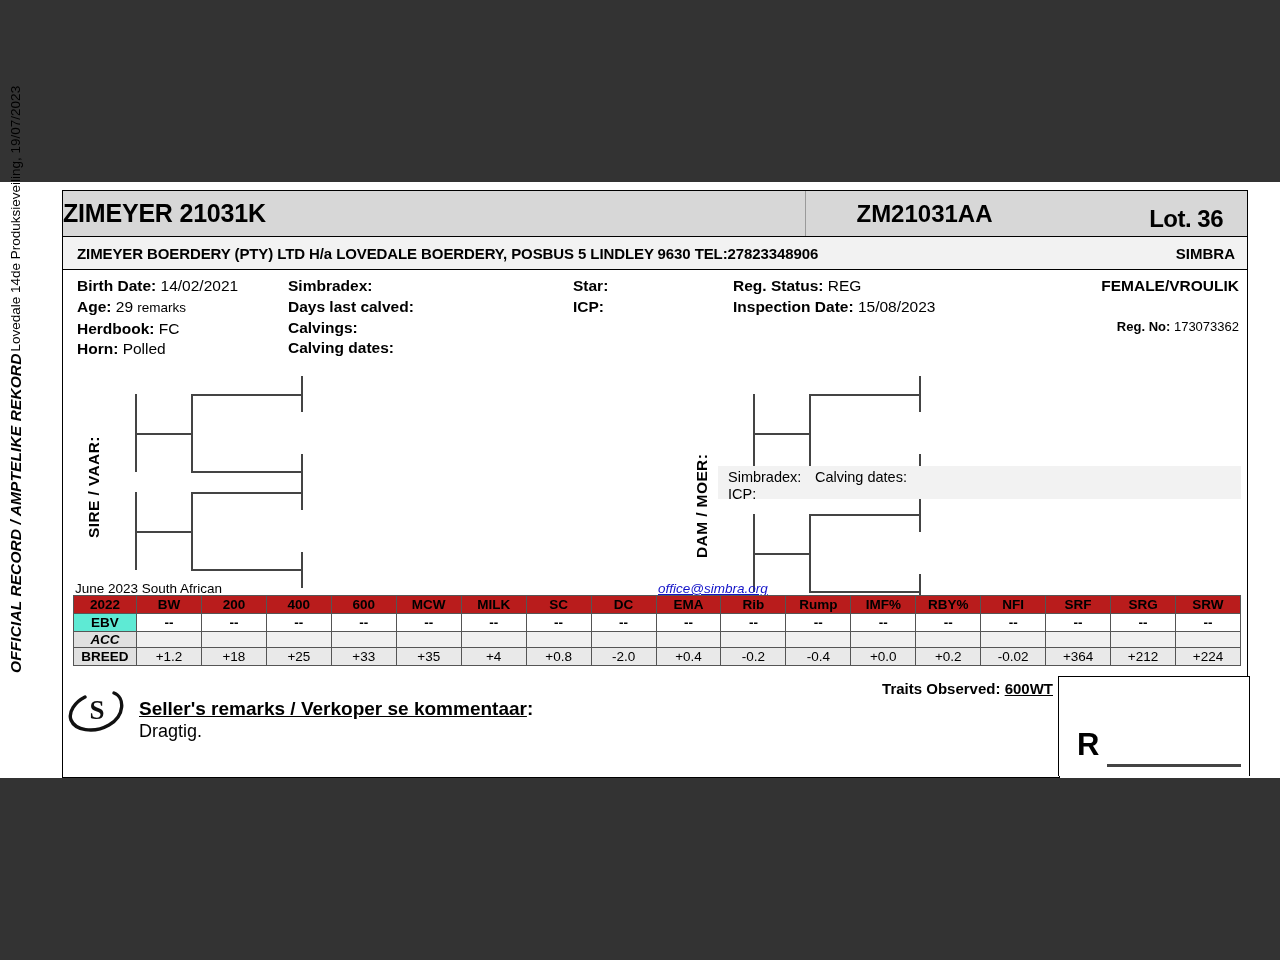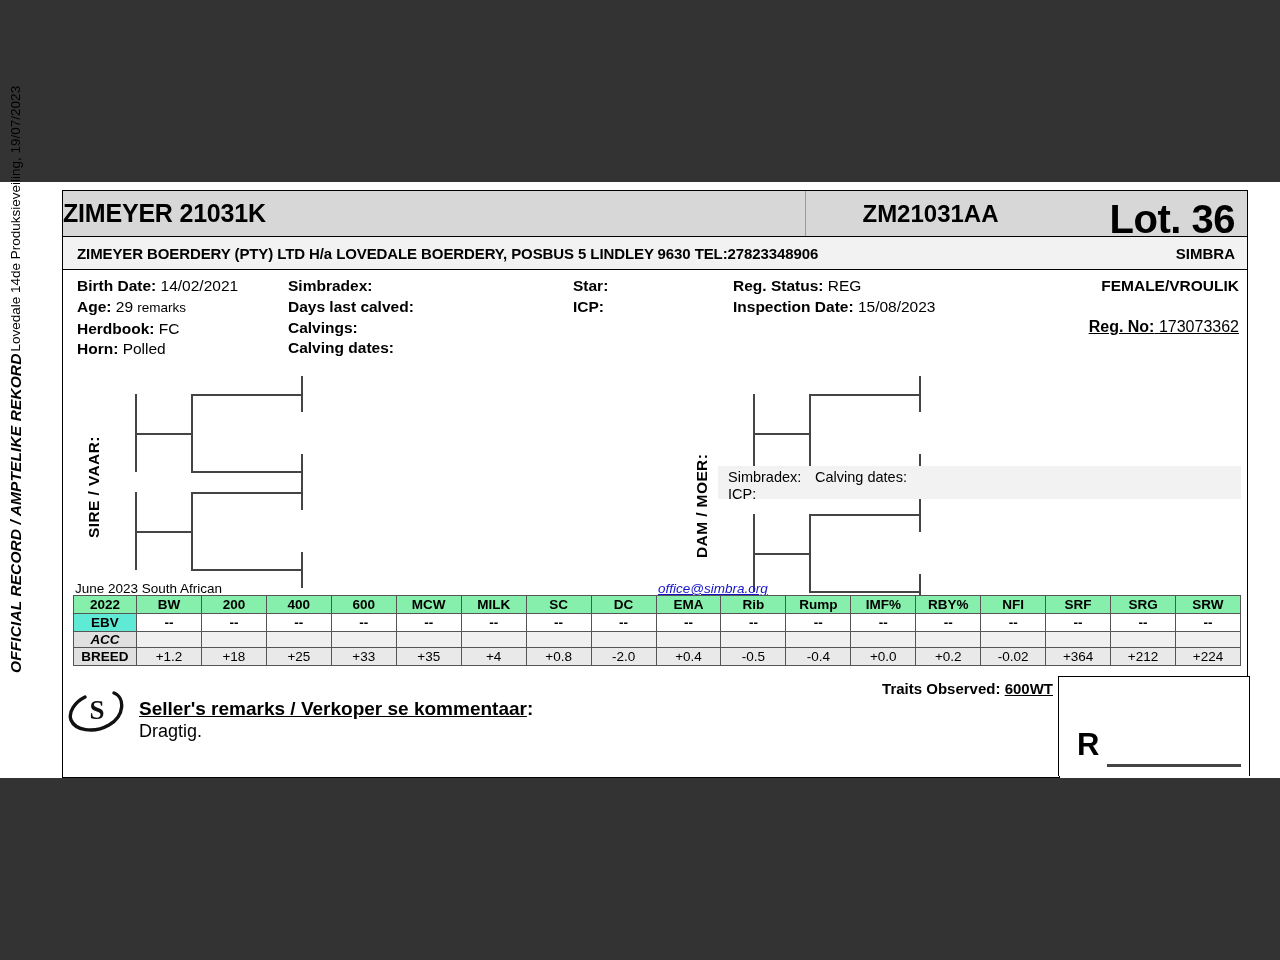--- a/index.html
+++ b/index.html
@@ -43,21 +43,21 @@
     letter-spacing:-.2px;white-space:nowrap;
     border-right:1.5px solid #9a9a9a;box-sizing:border-box;height:100%;
     display:flex;align-items:center;
   }
   .title-tag{
     flex:1;display:flex;align-items:center;justify-content:center;
     font-size:24px;font-weight:bold;height:100%;padding-right:10px;
   }
   .title-lot{
     flex:0 0 170px;display:flex;align-items:center;justify-content:flex-end;
-    padding-right:12px;font-size:40px;font-weight:bold;letter-spacing:-.5px;height:100%;margin-top:11px;
+    padding-right:24px;font-size:24px;font-weight:bold;letter-spacing:-.5px;height:100%;margin-top:11px;
   }
 
   
   .owner-row{
     display:flex;height:33px;background:#f2f2f2;
     border-bottom:1.5px solid #000;box-sizing:border-box;align-items:center;
   }
   .owner-name{flex:1;padding-left:14px;font-size:15px;font-weight:bold;white-space:nowrap;letter-spacing:-.1px;}
   .owner-breed{flex:0 0 auto;padding-right:12px;font-size:15px;font-weight:bold;}
 
@@ -67,21 +67,21 @@
   .iline{font-size:15.5px;line-height:20.8px;white-space:nowrap;}
   .iline b{font-weight:bold;}
   .iline .val{font-weight:normal;}
   .small-unit{font-size:13.5px;}
   .c1{left:14px;}
   .c2{left:225px;}
   .c3{left:510px;}
   .c4{left:670px;}
   .c5{right:8px;text-align:right;}
   .c5 .big{font-size:15.5px;font-weight:bold;line-height:20.8px;}
-  .c5 .reg{font-size:16px;line-height:20.8px;margin-top:20px;text-decoration:underline;}
+  .c5 .reg{font-size:13px;line-height:20.8px;margin-top:20px;}
 
   
   .ped{position:relative;height:215px;}
   .ped-label{
     position:absolute;font-size:15.5px;font-weight:bold;
     writing-mode:vertical-rl;transform:rotate(180deg);
     letter-spacing:.4px;
   }
   .sire-label{left:22px;top:42px;height:130px;display:flex;align-items:center;}
   .dam-label{left:630px;top:42px;height:150px;display:flex;align-items:center;}
@@ -108,21 +108,21 @@
     color:#1414c8;text-decoration:underline;}
 
   
   .ebvwrap{position:absolute;left:10px;right:6px;top:404px;}
   table.ebv{border-collapse:collapse;width:100%;table-layout:fixed;}
   table.ebv td{
     border:1.2px solid #555;
     font-size:13.5px;text-align:center;height:17px;padding:0;
     font-weight:bold;background:#e9e9e9;
   }
-  table.ebv td.hdr{background:#86efac;font-weight:bold;}
+  table.ebv td.hdr{background:#b91c1c;font-weight:bold;}
   table.ebv tr.r-ebv td{background:#ffffff;font-weight:bold;}
   table.ebv tr.r-ebv td.lab{background:#5eead4;}
   table.ebv tr.r-acc td{background:#f0f0f0;height:15px;}
   table.ebv tr.r-acc td.lab{background:#e0e0e0;font-style:italic;}
   table.ebv tr.r-breed td{background:#e9e9e9;font-weight:normal;}
   table.ebv tr.r-breed td.lab{background:#e0e0e0;font-weight:bold;}
   table.ebv td.lab{width:62px;}
 
   
   .remarks{
@@ -368,21 +368,21 @@
             <td class="lab">BREED</td>
             <td>+1.2</td>
             <td>+18</td>
             <td>+25</td>
             <td>+33</td>
             <td>+35</td>
             <td>+4</td>
             <td>+0.8</td>
             <td>-2.0</td>
             <td>+0.4</td>
-            <td>-0.5</td>
+            <td>-0.2</td>
             <td>-0.4</td>
             <td>+0.0</td>
             <td>+0.2</td>
             <td>-0.02</td>
             <td>+364</td>
             <td>+212</td>
             <td>+224</td>
           </tr>
         </tbody>
     </table>

